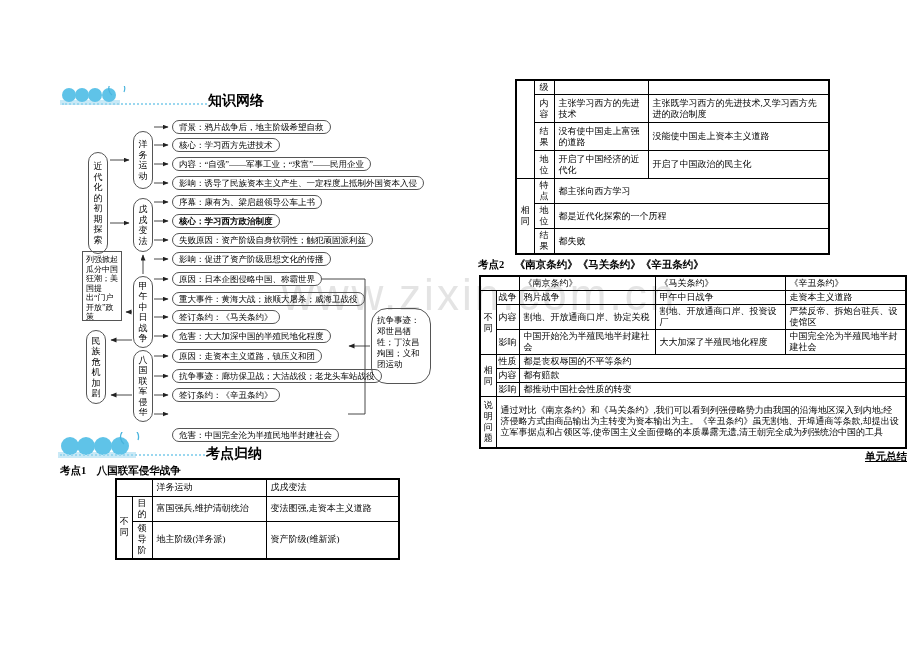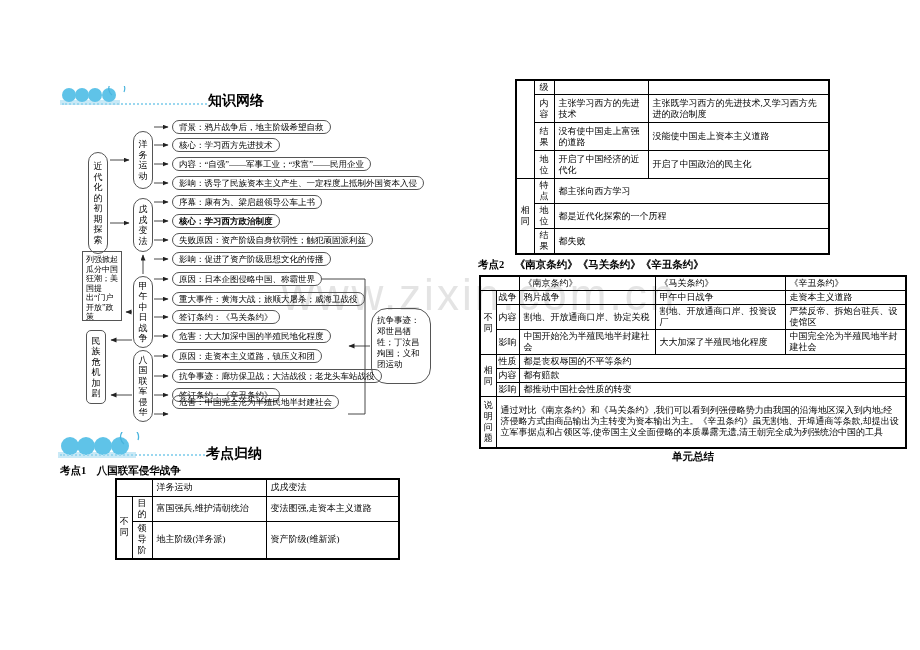--- a/index.html
+++ b/index.html
@@ -88,42 +88,42 @@
     <div class="btxt" style="left:148px;top:6px;">知识网络</div>
   </div>
 
   <div class="vnode" style="left:88px;top:152px;height:102px;">近代化的初期探索</div>
   <div class="vnode" style="left:133px;top:131px;height:58px;">洋务运动</div>
   <div class="vnode" style="left:133px;top:198px;height:54px;">戊戌变法</div>
   <div class="vnode" style="left:133px;top:276px;height:72px;">甲午中日战争</div>
   <div class="vnode" style="left:133px;top:350px;height:72px;">八国联军侵华</div>
 
   <div class="rectnode" style="left:82px;top:251px;width:40px;height:70px;">列强掀起瓜分中国狂潮；美国提出“门户开放”政策</div>
-  <div class="vnode" style="left:86px;top:330px;height:74px;border-radius:5px;">民族危机加剧</div>
+  <div class="vnode" style="left:86px;top:330px;height:74px;border-radius:10px;">民族危机加剧</div>
   <div class="bignode" style="left:371px;top:308px;width:60px;height:76px;">抗争事迹：邓世昌牺牲；丁汝昌殉国；义和团运动</div>
 
   <div class="leaf" style="left:172px;top:120px;">背景：鸦片战争后，地主阶级希望自救</div>
   <div class="leaf" style="left:172px;top:138px;">核心：学习西方先进技术</div>
   <div class="leaf" style="left:172px;top:157px;">内容：“自强”——军事工业；“求富”——民用企业</div>
   <div class="leaf" style="left:172px;top:176px;">影响：诱导了民族资本主义产生、一定程度上抵制外国资本入侵</div>
 
   <div class="leaf" style="left:172px;top:195px;">序幕：康有为、梁启超领导公车上书</div>
   <div class="leaf" style="left:172px;top:214px;font-weight:bold;">核心：学习西方政治制度</div>
   <div class="leaf" style="left:172px;top:233px;">失败原因：资产阶级自身软弱性；触犯顽固派利益</div>
   <div class="leaf" style="left:172px;top:252px;">影响：促进了资产阶级思想文化的传播</div>
 
   <div class="leaf" style="left:172px;top:272px;">原因：日本企图侵略中国、称霸世界</div>
   <div class="leaf" style="left:172px;top:292px;">重大事件：黄海大战；旅顺大屠杀；威海卫战役</div>
   <div class="leaf" style="left:172px;top:310px;">签订条约：《马关条约》</div>
   <div class="leaf" style="left:172px;top:329px;">危害：大大加深中国的半殖民地化程度</div>
 
   <div class="leaf" style="left:172px;top:349px;">原因：走资本主义道路，镇压义和团</div>
   <div class="leaf" style="left:172px;top:369px;">抗争事迹：廊坊保卫战；大沽战役；老龙头车站战役</div>
   <div class="leaf" style="left:172px;top:388px;">签订条约：《辛丑条约》</div>
-  <div class="leaf" style="left:172px;top:395px;text-align:right;">危害：中国完全沦为半殖民地半封建社会</div>
+  <div class="leaf" style="left:172px;top:428px;text-align:right;">危害：中国完全沦为半殖民地半封建社会</div>
 
   <table class="tbl" style="left:515px;top:79px;width:315px;">
     <colgroup>
         <col style="width:18px">
         <col style="width:20px">
         <col style="width:94px">
         <col>
       </colgroup>
     <tbody>
     <tr style="height:14px">
@@ -212,21 +212,21 @@
       <td class="lab">影响</td>
       <td colspan="3">都推动中国社会性质的转变</td>
     </tr>
     <tr style="height:51px">
       <td class="lab">说明问题</td>
       <td colspan="4">通过对比《南京条约》和《马关条约》,我们可以看到列强侵略势力由我国的沿海地区深入到内地;经济侵略方式由商品输出为主转变为资本输出为主。《辛丑条约》虽无割地、开埠通商等条款,却提出设立军事据点和占领区等,使帝国主义全面侵略的本质暴露无遗,清王朝完全成为列强统治中国的工具</td>
     </tr>
     </tbody>
   </table>
 
-  <div class="sect-title" style="left:479px;top:450px;width:428px;text-align:center;">单元总结</div>
+  <div class="sect-title" style="left:479px;top:450px;width:428px;text-align:right;text-decoration:underline;">单元总结</div>
 
   <div class="banner" style="left:58px;top:432px;width:260px;">
     <svg width="90" height="30" style="position:absolute;left:0;top:0;">
       <rect x="0" y="20" width="78" height="6" fill="#c9e9f6"></rect>
       <circle cx="12" cy="14" r="9" fill="#5fc3e8"></circle>
       <circle cx="28" cy="14" r="9" fill="#5fc3e8"></circle>
       <circle cx="45" cy="14" r="9" fill="#5fc3e8"></circle>
       <circle cx="62" cy="14" r="9" fill="#5fc3e8"></circle>
       <path d="M66,12 a9,9 0 1 1 14,-4" stroke="#49b4dd" stroke-width="1.3" fill="none"></path>
     </svg>

